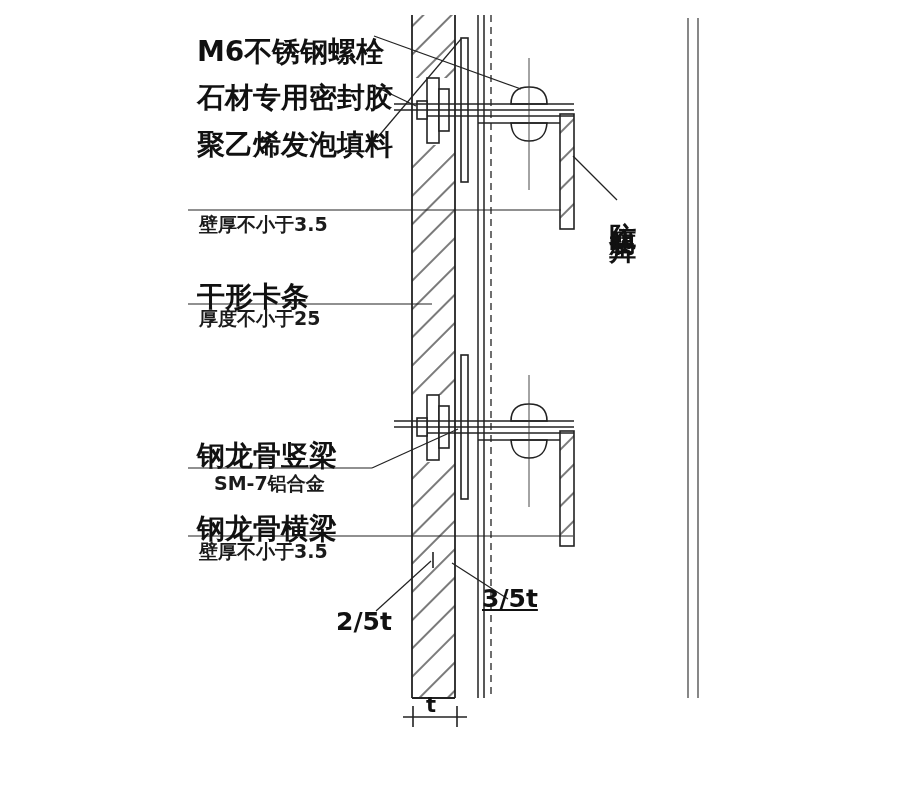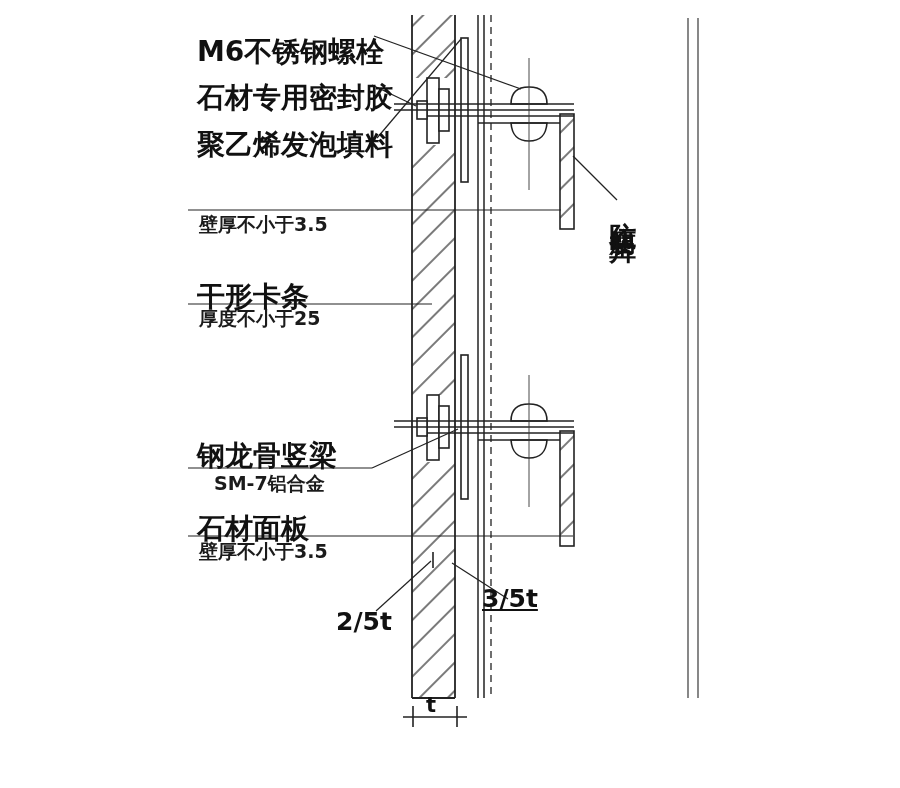--- a/index.html
+++ b/index.html
@@ -108,21 +108,21 @@
   <div class="lbl main" style="left:197px;top:72px;">石材专用密封胶</div>
 
   <div class="lbl note" style="left:199px;top:214px;">壁厚不小于3.5</div>
 
   <div class="lbl main" style="left:197px;top:271px;">干形卡条</div>
   <div class="lbl note" style="left:199px;top:308px;">厚度不小于25</div>
 
   <div class="lbl main" style="left:197px;top:430px;">钢龙骨竖梁</div>
   <div class="lbl note" style="left:214px;top:473px;">SM-7铝合金</div>
 
-  <div class="lbl main" style="left:197px;top:503px;">石材面板</div>
+  <div class="lbl main" style="left:197px;top:503px;">钢龙骨横梁</div>
   <div class="lbl note" style="left:199px;top:541px;">壁厚不小于3.5</div>
 
   <div class="lbl vertical" style="left:608px;top:200px;height:150px;">防腐垫片</div>
 
   <div class="lbl dim" style="left:336px;top:608px;">2/5t</div>
   <div class="lbl dim" style="left:482px;top:585px;text-decoration:underline;">3/5t</div>
   <div class="lbl tdim" style="left:426px;top:694px;">t</div>
 
 </div>
 

